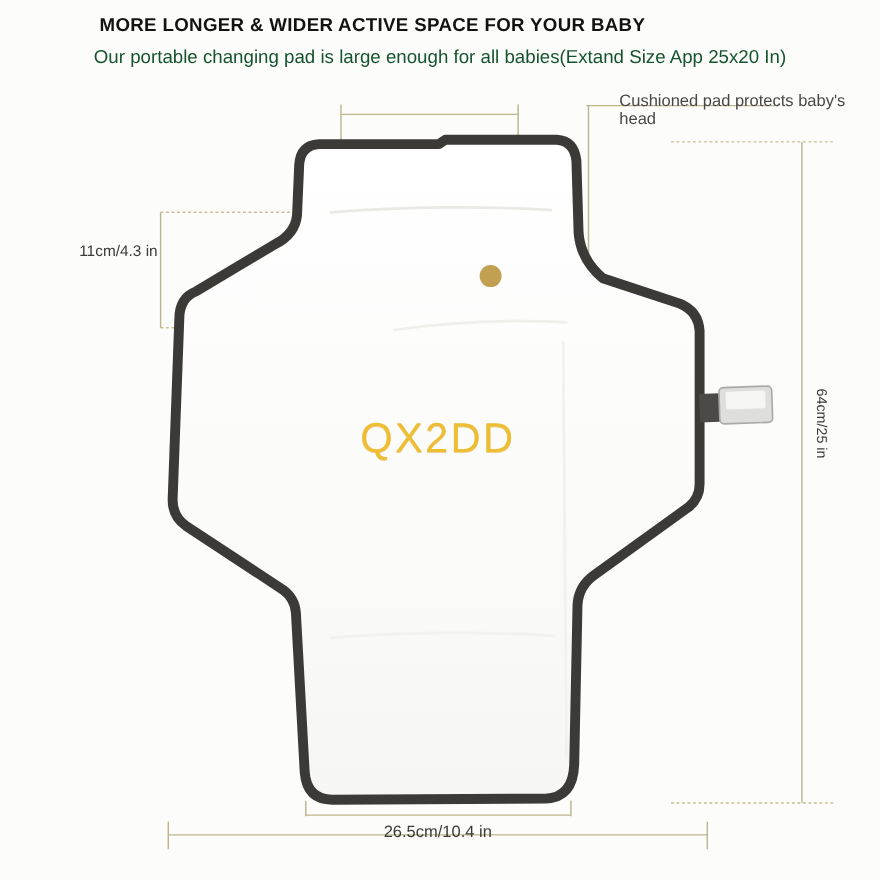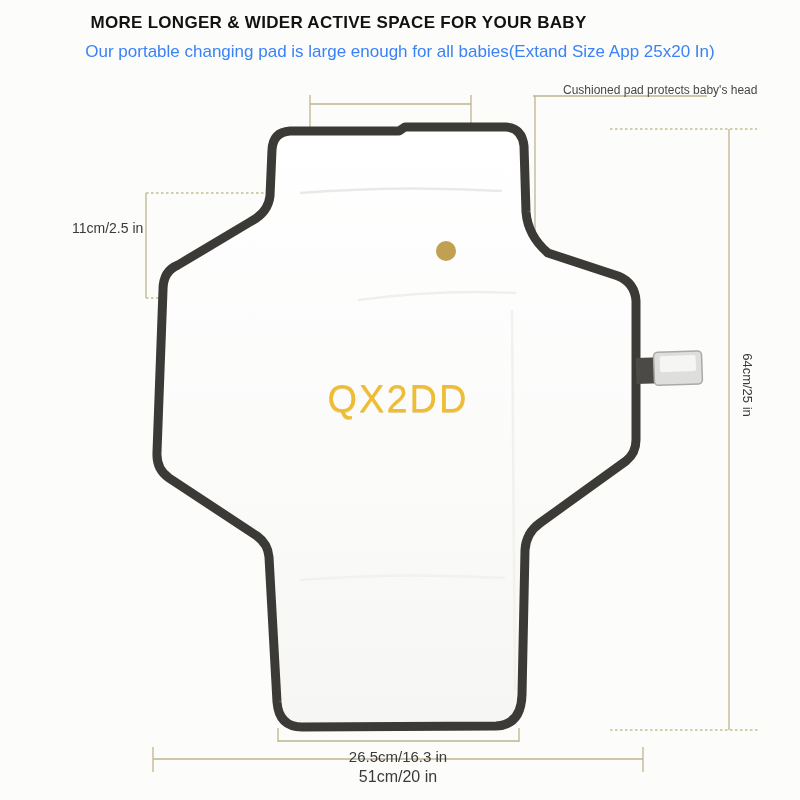--- a/index.html
+++ b/index.html
@@ -18,33 +18,33 @@
     top:13px;left:0;width:677px;
     text-align:center;
     font-size:17px;font-weight:bold;
     letter-spacing:.3px;
     color:#121212;
   }
   .subtitle{
     top:42px;left:0;width:800px;
     text-align:center;
     font-size:17px;
-    color:#3b82f6;
+    color:#14532d;
   }
   .dim-text{
     color:#3a3a3a;
     white-space:nowrap;
   }
   .dim-top{
     top:79px;left:290px;width:200px;
     text-align:center;font-size:17px;
   }
   .head-note{
     top:83px;left:563px;
-    font-size:12px;color:#474747;
+    font-size:15px;color:#474747;
   }
   .dim-left{
     top:220px;left:72px;
     font-size:14px;
   }
   .dim-right{
     top:377px;left:692px;width:110px;height:16px;
     text-align:center;font-size:13px;
     transform:rotate(90deg);
   }
@@ -161,23 +161,22 @@
       <rect x="654" y="352" width="48" height="33" rx="4" fill="#dededd" stroke="#a9a9a7" stroke-width="1.5"></rect>
       <rect x="660" y="356" width="36" height="16" rx="2" fill="#f5f5f4"></rect>
     </g>
 
     <circle cx="446" cy="251" r="10" fill="#c2a052"></circle>
   </svg>
 
 
   <div class="abs head-note">Cushioned pad protects baby's head</div>
 
-  <div class="abs dim-text dim-left">11cm/2.5 in</div>
+  <div class="abs dim-text dim-left">11cm/4.3 in</div>
 
   <div class="abs dim-text dim-right">64cm/25 in</div>
 
-  <div class="abs dim-text dim-bottom1">26.5cm/16.3 in</div>
+  <div class="abs dim-text dim-bottom1">26.5cm/10.4 in</div>
 
-  <div class="abs dim-text dim-bottom2">51cm/20 in</div>
 
   <div class="abs watermark">QX2DD</div>
 
 </div>
 
 </body></html>

